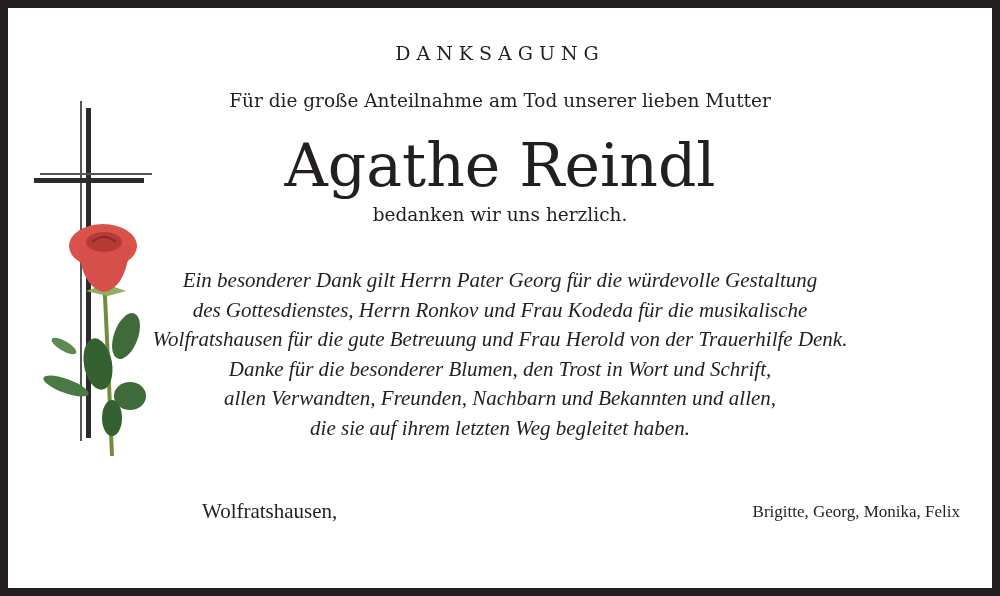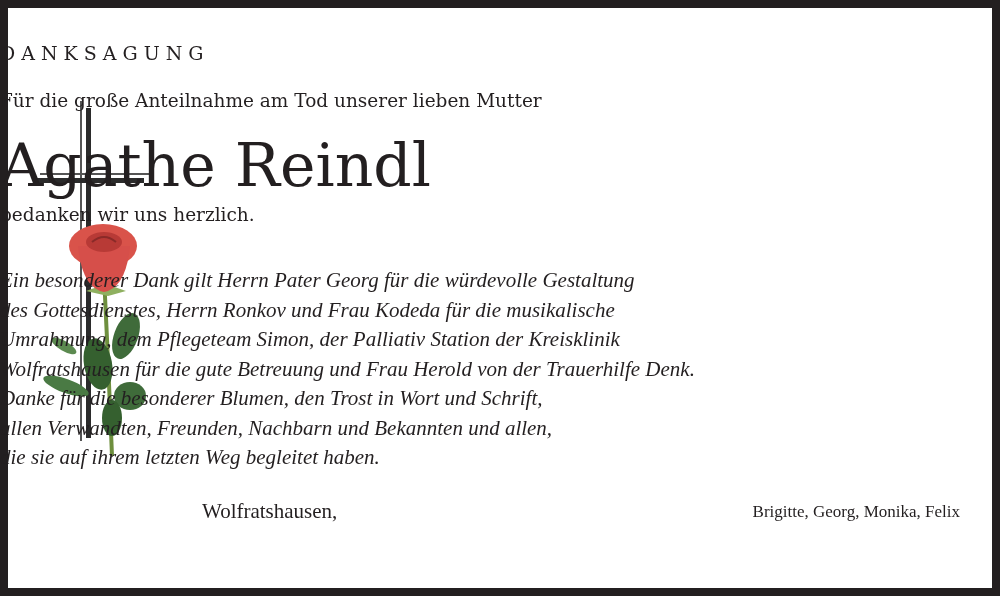--- a/index.html
+++ b/index.html
@@ -2,21 +2,21 @@
 <html><head>
 <meta charset="utf-8">
 <style>
   html, body { margin: 0; padding: 0; }
   body { width: 1000px; height: 596px; background: #231f20; position: relative; overflow: hidden; }
   .card {
     position: absolute; left: 8px; top: 8px; width: 984px; height: 580px;
     background: #ffffff; color: #231f20;
     font-family: "DejaVu Serif", "Liberation Serif", serif;
   }
-  .center { position: absolute; left: 0; width: 1000px; margin-left: -8px; }
+  .center { position: absolute; left: 0; width: 1000px; text-align: center; margin-left: -8px; }
   .heading { top: 34px; font-size: 19px; letter-spacing: 6px; }
   .intro { top: 82px; font-size: 18.5px; }
   .name { top: 122px; font-size: 60px; line-height: 70px; }
   .thanks { top: 196px; font-size: 18.5px; }
   .body-text { top: 258px; font-size: 18.5px; line-height: 29.5px; font-family: "Liberation Serif", serif; font-size: 21px; font-style: italic; }
   .body-text div { white-space: nowrap; }
   .footer-left { position: absolute; left: 194px; top: 490px; font-family: "Liberation Serif", serif; font-size: 21px; line-height: 27px; }
   .footer-right { position: absolute; right: 32px; top: 490px; text-align: left; font-family: "Liberation Serif", serif; font-size: 17px; line-height: 27px; }
   .ornament { position: absolute; left: 18px; top: 88px; width: 140px; height: 370px; }
 </style>
@@ -50,21 +50,20 @@
   </svg>
 
   <div class="center heading">DANKSAGUNG</div>
   <div class="center intro">Für die große Anteilnahme am Tod unserer lieben Mutter</div>
   <div class="center name">Agathe Reindl</div>
   <div class="center thanks">bedanken wir uns herzlich.</div>
 
   <div class="center body-text">
     <div>Ein besonderer Dank gilt Herrn Pater Georg für die würdevolle Gestaltung</div>
     <div>des Gottesdienstes, Herrn Ronkov und Frau Kodeda für die musikalische</div>
-    <div>Umrahmung, dem Pflegeteam Simon, der Palliativ Station der Kreisklinik</div>
     <div>Wolfratshausen für die gute Betreuung und Frau Herold von der Trauerhilfe Denk.</div>
     <div>Danke für die besonderer Blumen, den Trost in Wort und Schrift,</div>
     <div>allen Verwandten, Freunden, Nachbarn und Bekannten und allen,</div>
     <div>die sie auf ihrem letzten Weg begleitet haben.</div>
   </div>
 
   <div class="footer-left">
     <div>Wolfratshausen,</div>
   </div>
 

